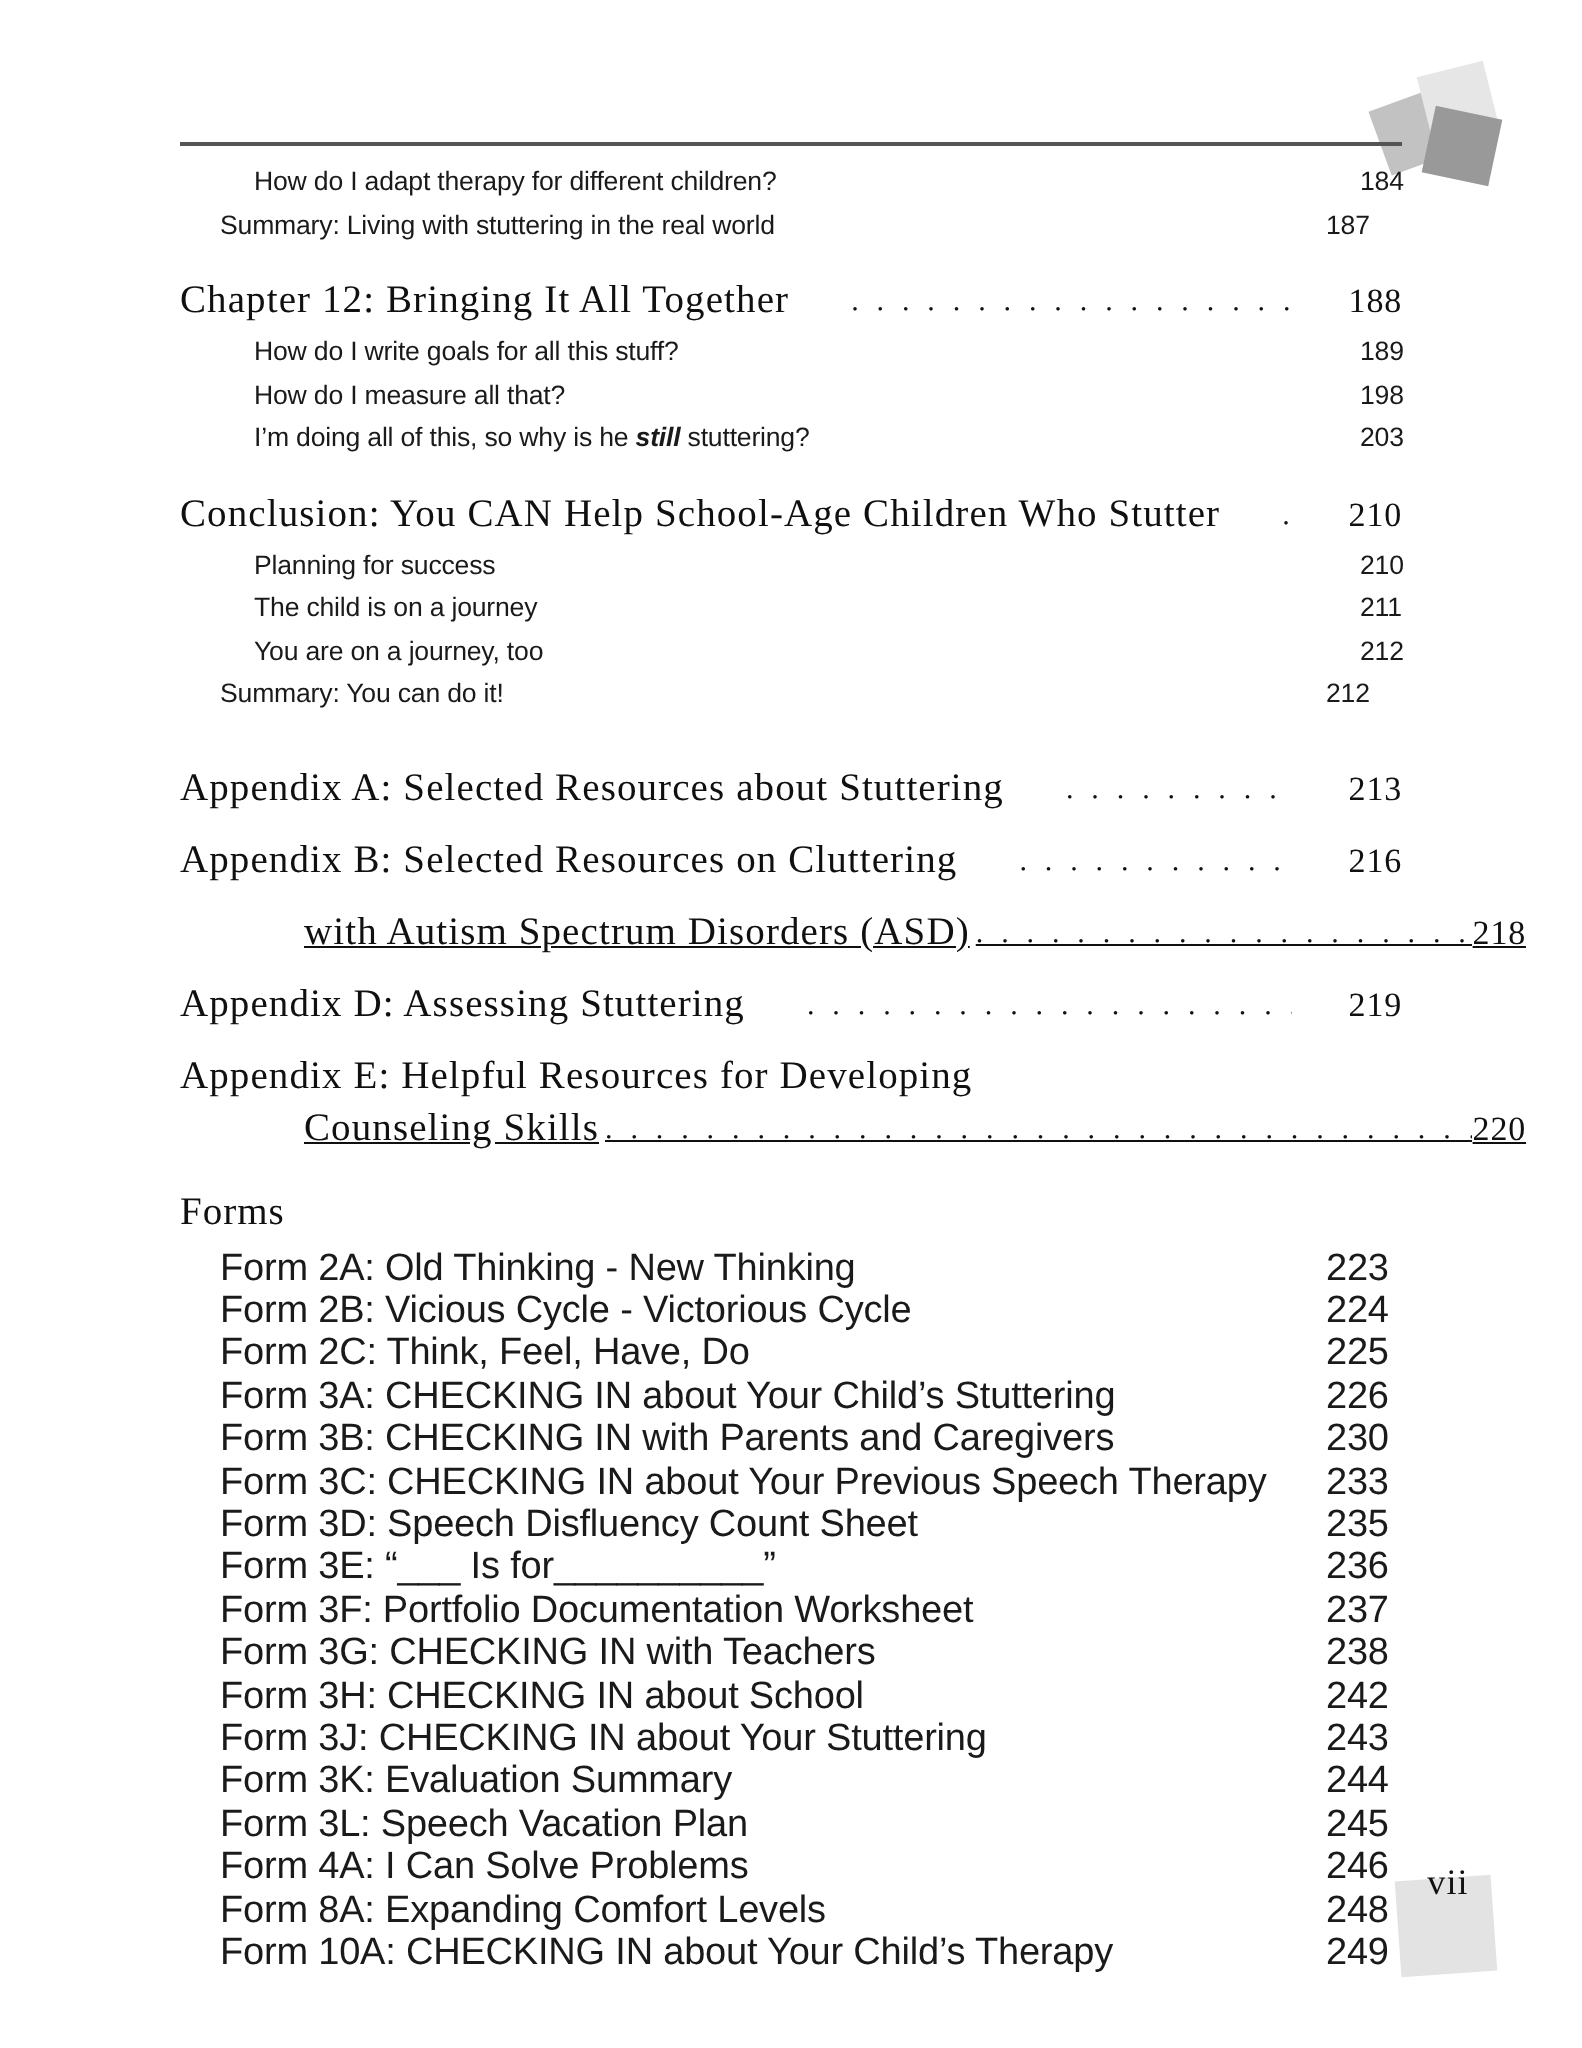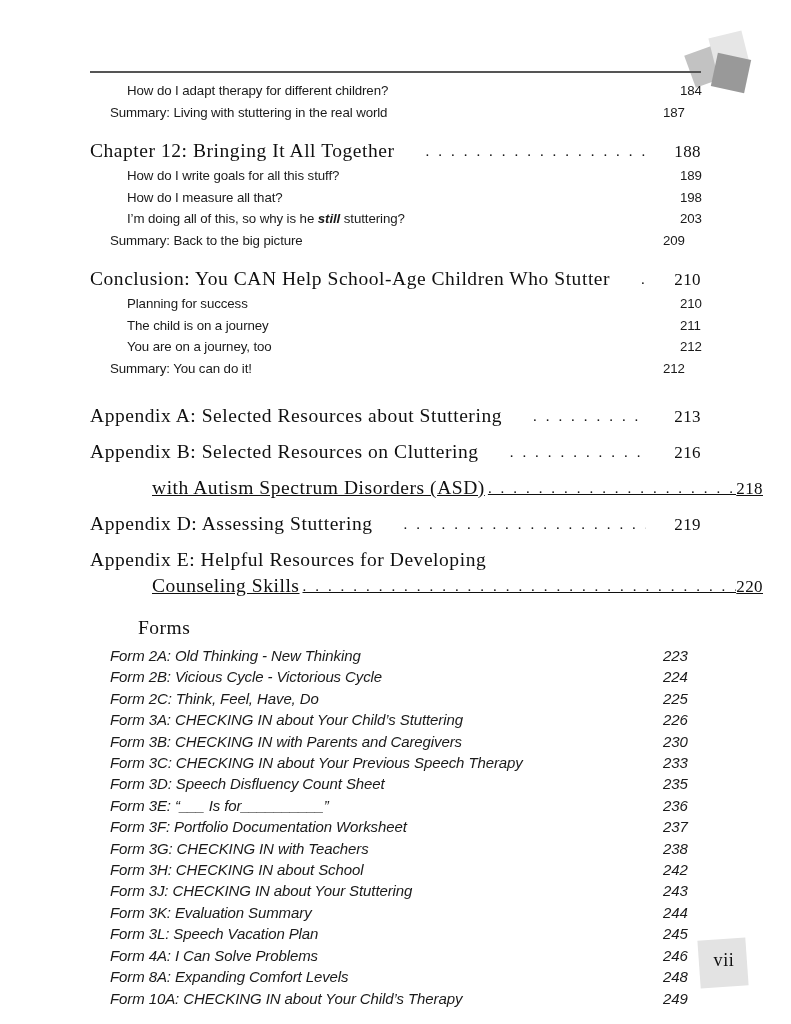--- a/index.html
+++ b/index.html
@@ -151,31 +151,29 @@
     text-decoration: underline;
   }
 
   
   .forms-head {
     font-family: "Liberation Serif", serif;
     font-size: 19.5px;
     line-height: 26px;
     letter-spacing: 0.5px;
     color: #101010;
-    margin-left: 48px;
   }
 
   
   .form-row {
     font-family: "Liberation Sans", sans-serif;
-    font-size: 15px;
+    font-size: 19px;
     line-height: 21.4px;
     letter-spacing: -0.1px;
     padding-left: 20px;
-    font-style: italic;
   }
   .form-row .title { flex: 0 0 auto; }
   .form-row .spacer { flex: 1 1 auto; }
   .form-row .pg { width: 58px; }
 
   
   .gap-sm { height: 9px; }
   .gap-md { height: 15px; }
   .gap-xl { height: 24px; }
 
@@ -185,21 +183,21 @@
     left: 699px;
     top: 939px;
     width: 48px;
     height: 48px;
     background: #e3e3e3;
     transform: rotate(-4deg);
   }
   .folio-num {
     position: absolute;
     left: 702px;
-    top: 950px;
+    top: 931px;
     width: 44px;
     text-align: center;
     font-family: "Liberation Serif", serif;
     font-size: 18px;
     letter-spacing: 0.6px;
     color: #111111;
   }
 </style>
 </head>
 <body>
@@ -243,25 +241,20 @@
     <div class="row sub ind2">
       <span class="title">How do I measure all that?</span>
       <span class="spacer"></span>
       <span class="pg">198</span>
     </div>
     <div class="row sub ind2">
       <span class="title"><span>I’m doing all of this, so why is he </span><span class="em">still</span><span> stuttering?</span></span>
       <span class="spacer"></span>
       <span class="pg">203</span>
     </div>
-    <div class="row sub ind1">
-      <span class="title">Summary: Back to the big picture</span>
-      <span class="spacer"></span>
-      <span class="pg">209</span>
-    </div>
 
     <div class="gap-md"></div>
 
     <div class="row major">
       <span class="title">Conclusion: You CAN Help School-Age Children Who Stutter</span>
       <span class="leader"></span>
       <span class="pg">210</span>
     </div>
 
     <div class="row sub ind2">

